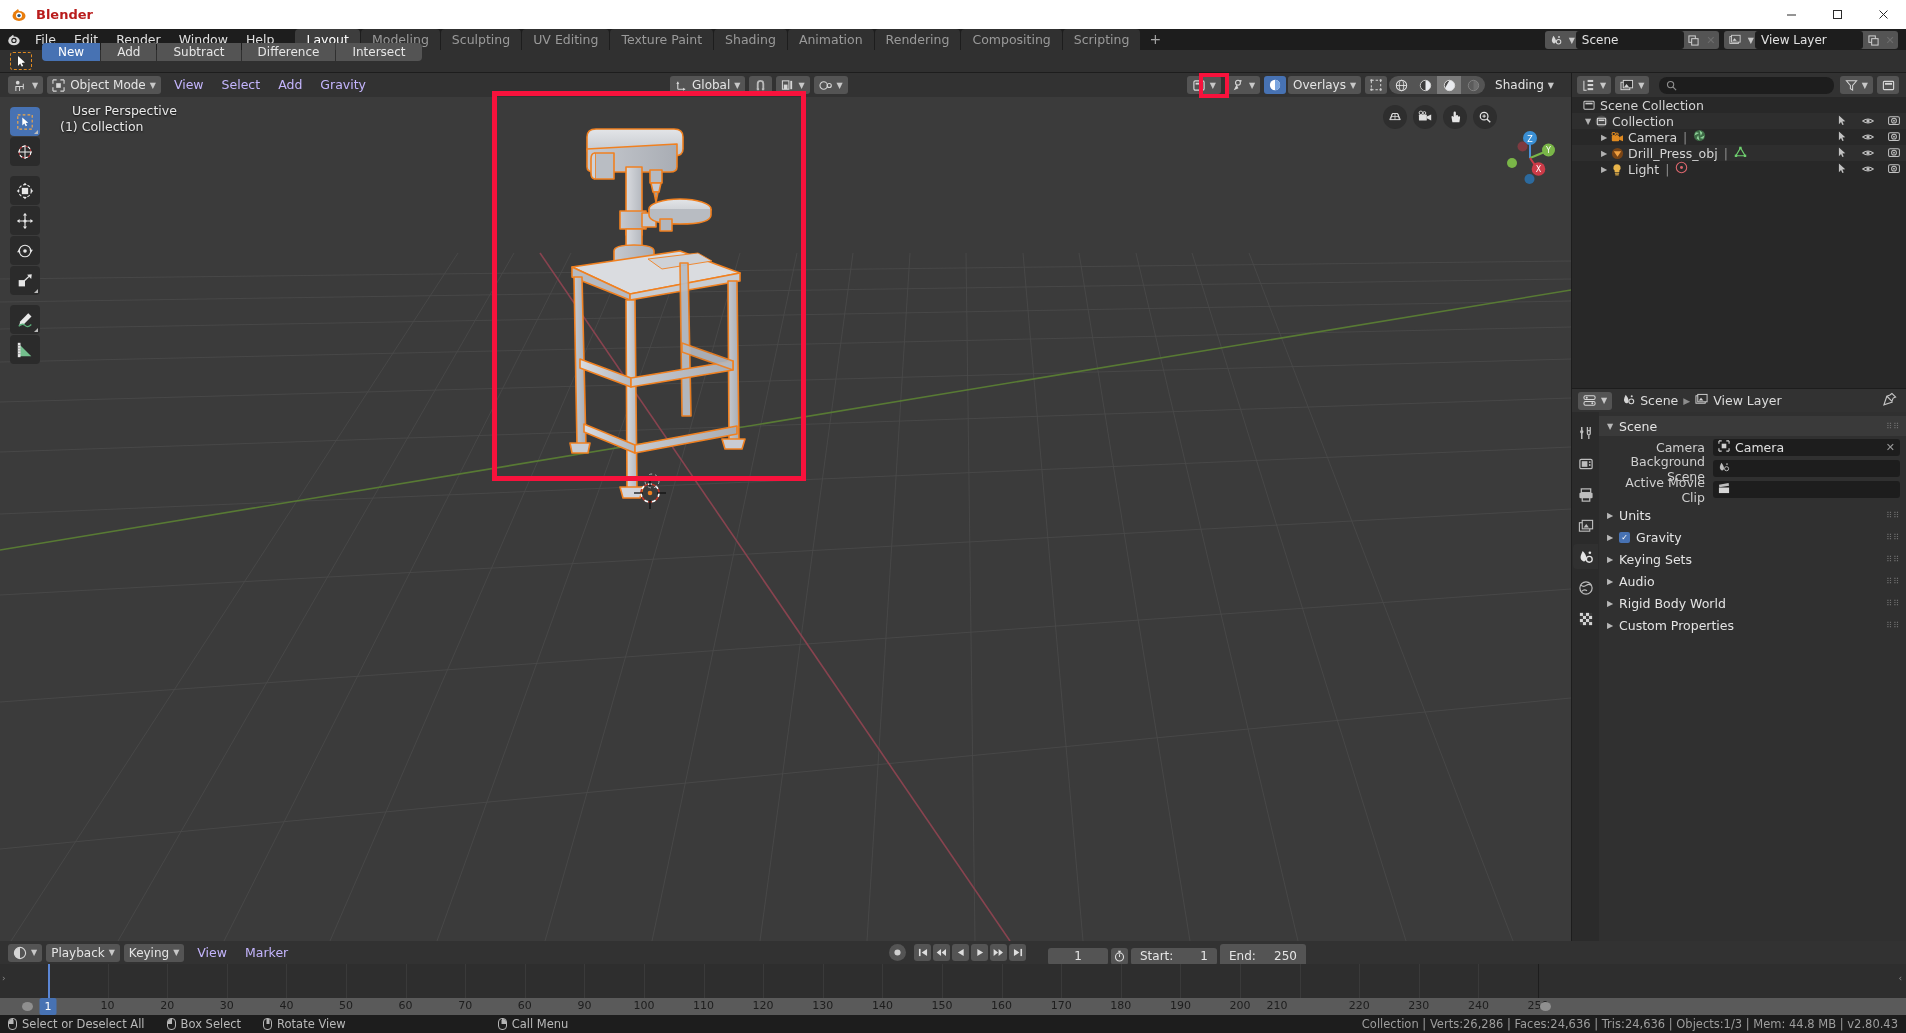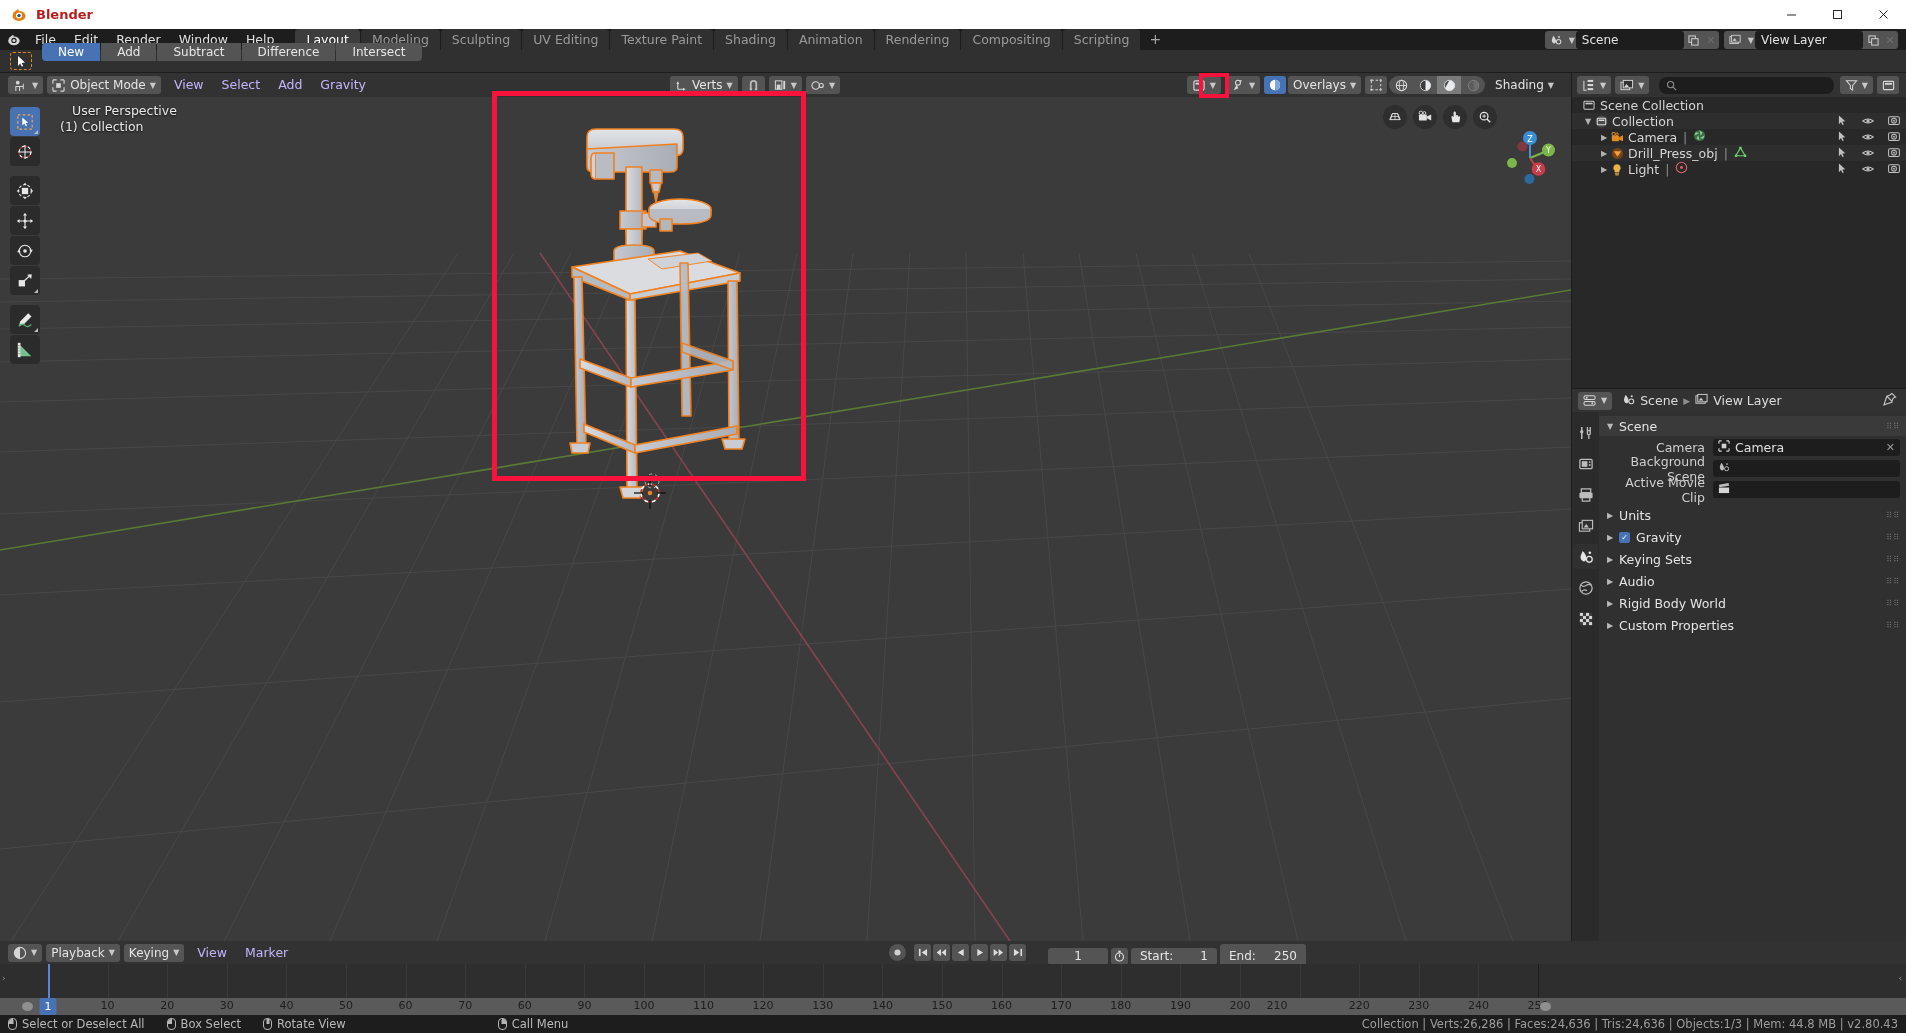--- a/index.html
+++ b/index.html
@@ -462,21 +462,21 @@
         <div class="hdr-menu">Select</div>
         <div class="hdr-menu">Add</div>
         <div class="hdr-menu">Gravity</div>
 
         <div style="margin-left:295px;display:flex;align-items:center;">
           <div class="ctl">
             <svg width="13" height="13" viewBox="0 0 14 14" style="margin-right:4px;">
               <path d="M3 11 L3 3 M3 11 L11 11" stroke="#d6d6d6" stroke-width="1.2" fill="none"></path>
               <path d="M3 3 l-1.6 2.4 h3.2 z M11 11 l-2.4 -1.6 v3.2 z" fill="#d6d6d6"></path>
             </svg>
-            <span>Verts</span>
+            <span>Global</span>
             <span class="chev">▼</span>
           </div>
           <div class="ctl">
             <svg width="13" height="13" viewBox="0 0 14 14">
               <path d="M4 11 L4 5 a3 3 0 0 1 6 0 L10 11" stroke="#b9b9b9" stroke-width="2" fill="none"></path>
               <path d="M3 11 h2.5 M8.5 11 h2.5" stroke="#b9b9b9" stroke-width="2"></path>
             </svg>
           </div>
           <div class="ctl">
             <svg width="13" height="13" viewBox="0 0 14 14">

